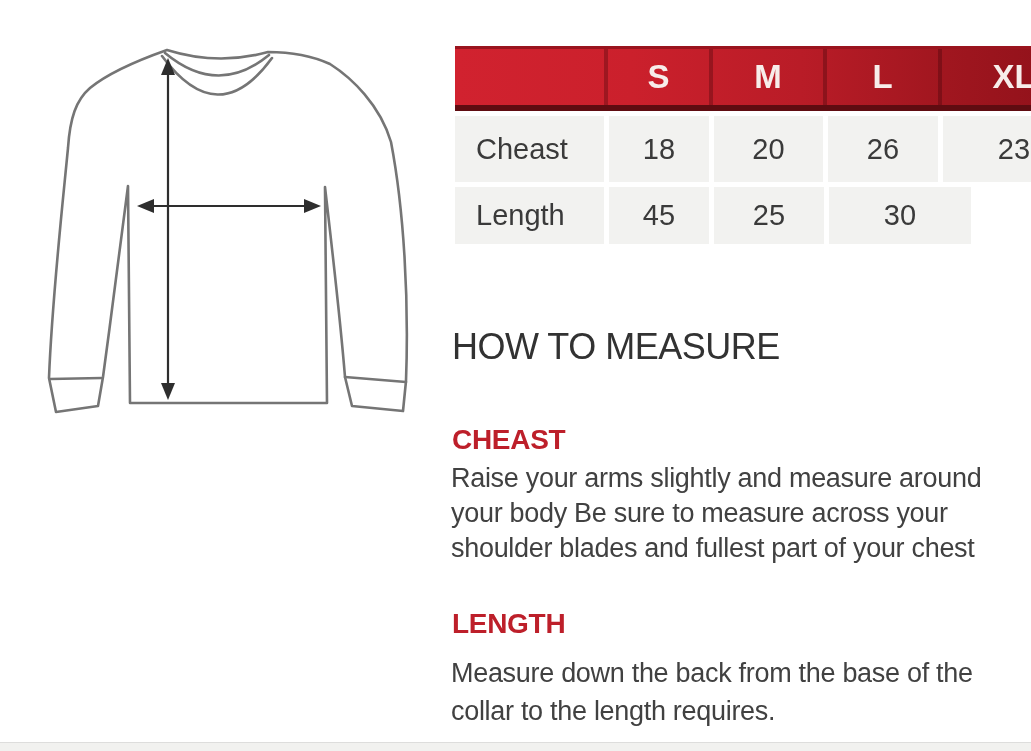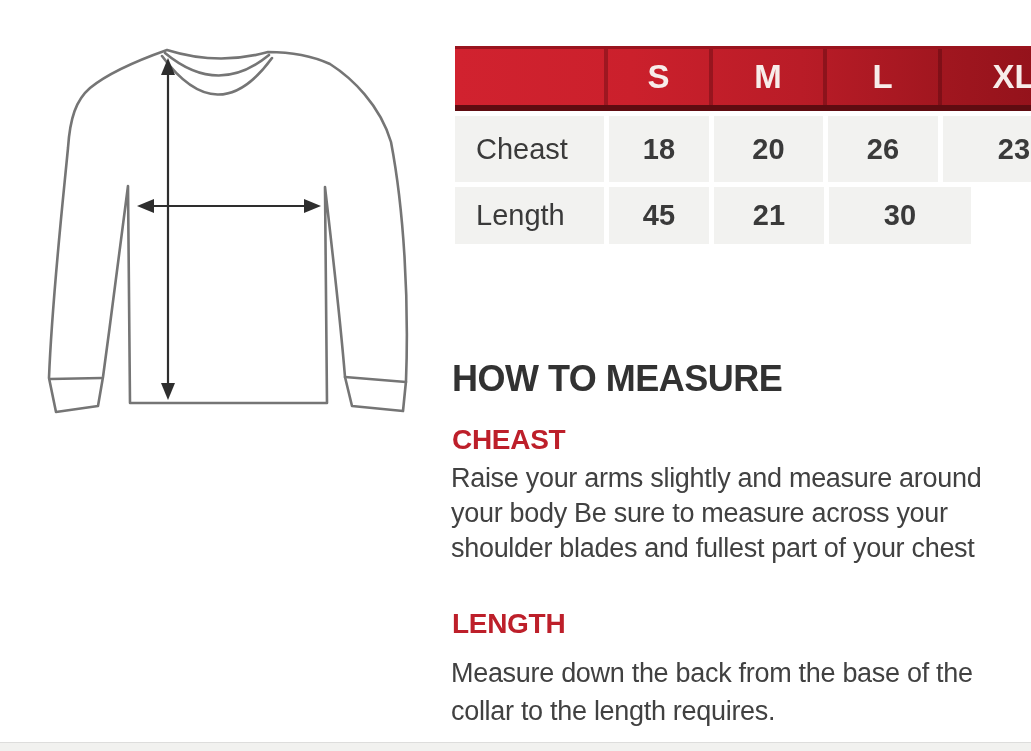--- a/index.html
+++ b/index.html
@@ -31,30 +31,30 @@
   }
   .thead .cell.divided { border-left:4px solid rgba(40,0,4,0.28); }
   .trow { display:flex; margin-top:5px; }
   .trow .cell {
     background:#f2f2f0;
     display:flex; align-items:center; justify-content:center;
     color:#3a3a3a; font-size:29px;
   }
   .trow .cell.divided { border-left:5px solid #ffffff; }
   .trow .cell.label { justify-content:flex-start; padding-left:21px; font-weight:500; }
-  .trow .cell.num { font-weight:bold; }
+  .trow .cell.num { font-weight:normal; }
   .row-1 .cell { height:66px; }
   .row-2 .cell { height:57px; }
   .c0 { width:149px; } .c1 { width:105px; } .c2 { width:114px; }
   .c3 { width:115px; } .c4 { width:147px; }
 
   
   .htm-title {
     position:absolute; left:452px; top:326px;
-    font-size:36px; font-weight:bold; color:#323232; letter-spacing:-0.5px;margin-top:32px;
+    font-size:36px; font-weight:normal; color:#323232; letter-spacing:-0.5px;
   }
   .sec-heading {
     position:absolute; left:452px;
     font-size:28px; font-weight:bold; color:#bd1f2a; letter-spacing:-0.3px;
   }
   .sec-heading.cheast { top:424px; }
   .sec-heading.length { top:608px; }
   .para {
     position:absolute; left:451px; width:600px;
     font-size:27px; color:#414141; letter-spacing:-0.3px;
@@ -130,21 +130,21 @@
     <div class="trow row-1">
       <div class="cell c0 label">Cheast</div>
       <div class="cell c1 num divided">18</div>
       <div class="cell c2 num divided">20</div>
       <div class="cell c3 num divided">26</div>
       <div class="cell c4 num divided">23</div>
     </div>
     <div class="trow row-2">
       <div class="cell c0 label">Length</div>
       <div class="cell c1 num divided">45</div>
-      <div class="cell c3 num divided">21</div>
+      <div class="cell c3 num divided">25</div>
       <div class="cell c4 num divided">30</div>
     </div>
   </div>
 
   <div class="htm-title">HOW TO MEASURE</div>
 
   <div class="sec-heading cheast">CHEAST</div>
   <div class="para cheast">Raise your arms slightly and measure around
 your body Be sure to measure across your
 shoulder blades and fullest part of your chest</div>

